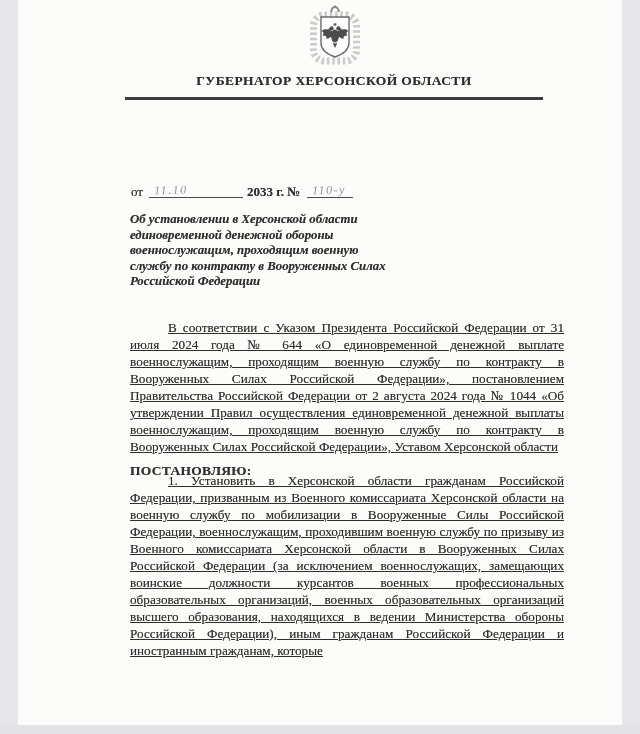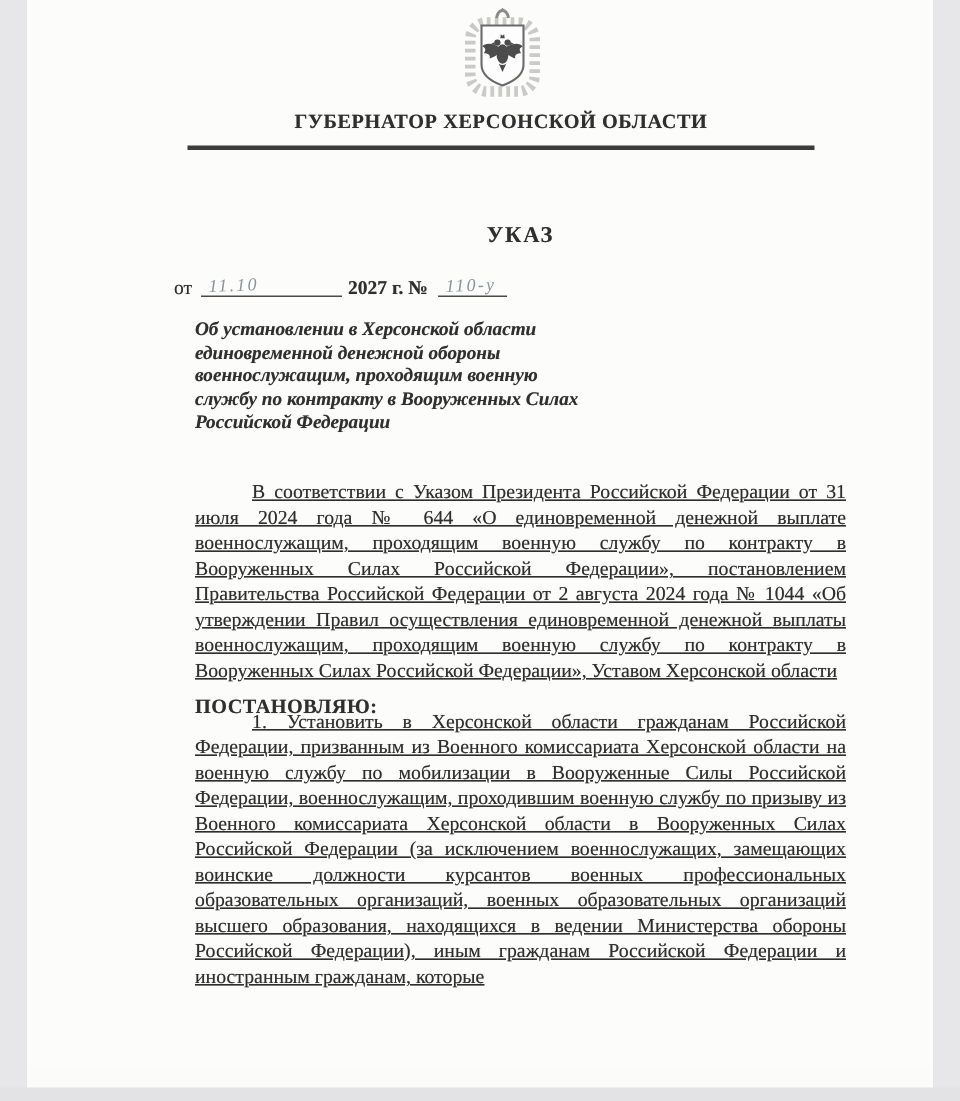--- a/index.html
+++ b/index.html
@@ -33,21 +33,21 @@
     position: absolute; left: 125px; top: 97px; width: 418px; height: 2.5px;
     background: #3c3c3c;
   }
 
   .title {
     position: absolute; left: 130px; top: 149px; width: 434px;
     text-align: center; font-weight: bold; font-size: 15px; letter-spacing: 1.2px;
   }
 
   .dateline {
-    position: absolute; left: 116px; top: 182px;
+    position: absolute; left: 131px; top: 182px;
     font-size: 13px; white-space: nowrap;
   }
   .dateline .lbl { font-weight: bold; }
   .blank {
     display: inline-block; position: relative;
     border-bottom: 1.6px solid #4a4a4a; height: 15px; vertical-align: -2px;
   }
   .blank1 { width: 94px; margin-left: 6px; margin-right: 4px; }
   .blank2 { width: 46px; margin-left: 7px; }
   .hand {
@@ -101,24 +101,23 @@
         <path d="M33 26.5 C 38 23.5 42.5 23.5 44.5 26 C 42 27 42 28.5 43.5 30.5 C 40.5 30.5 39 31.5 39.5 34 C 36.5 33 34 31.5 33 29.5 z"></path>
         <path d="M28.5 37.5 l2.5 5.5 2.5 -5.5 c-1.7 1.2 -3.3 1.2 -5 0 z"></path>
         <path d="M29.5 20.5 h3 l-0.4 -2.6 -1.1 0.9 -1.1 -0.9 z"></path>
       </g>
     </svg>
   </div>
 
   <div class="org txt">ГУБЕРНАТОР ХЕРСОНСКОЙ ОБЛАСТИ</div>
   <div class="rule"></div>
 
-  <div class="title txt">УКАЗ</div>
 
   <div class="dateline txt">
-    <span>от</span><span class="blank blank1"><span class="hand">11.10</span></span><span class="lbl">2027 г. №</span><span class="blank blank2"><span class="hand">110-у</span></span>
+    <span>от</span><span class="blank blank1"><span class="hand">11.10</span></span><span class="lbl">2033 г. №</span><span class="blank blank2"><span class="hand">110-у</span></span>
   </div>
 
   <div class="subject txt">Об установлении в Херсонской области единовременной денежной обороны военнослужащим, проходящим военную службу по контракту в Вооруженных Силах Российской Федерации</div>
 
   <div class="para preamble txt">В соответствии с Указом Президента Российской Федерации от 31 июля 2024 года № 644 «О единовременной денежной выплате военнослужащим, проходящим военную службу по контракту в Вооруженных Силах Российской Федерации», постановлением Правительства Российской Федерации от 2 августа 2024 года № 1044 «Об утверждении Правил осуществления единовременной денежной выплаты военнослужащим, проходящим военную службу по контракту в Вооруженных Силах Российской Федерации», Уставом Херсонской области</div>
 
   <div class="resolve txt">ПОСТАНОВЛЯЮ:</div>
 
   <div class="para item txt">1. Установить в Херсонской области гражданам Российской Федерации, призванным из Военного комиссариата Херсонской области на военную службу по мобилизации в Вооруженные Силы Российской Федерации, военнослужащим, проходившим военную службу по призыву из Военного комиссариата Херсонской области в Вооруженных Силах Российской Федерации (за исключением военнослужащих, замещающих воинские должности курсантов военных профессиональных образовательных организаций, военных образовательных организаций высшего образования, находящихся в ведении Министерства обороны Российской Федерации), иным гражданам Российской Федерации и иностранным гражданам, которые</div>
 

